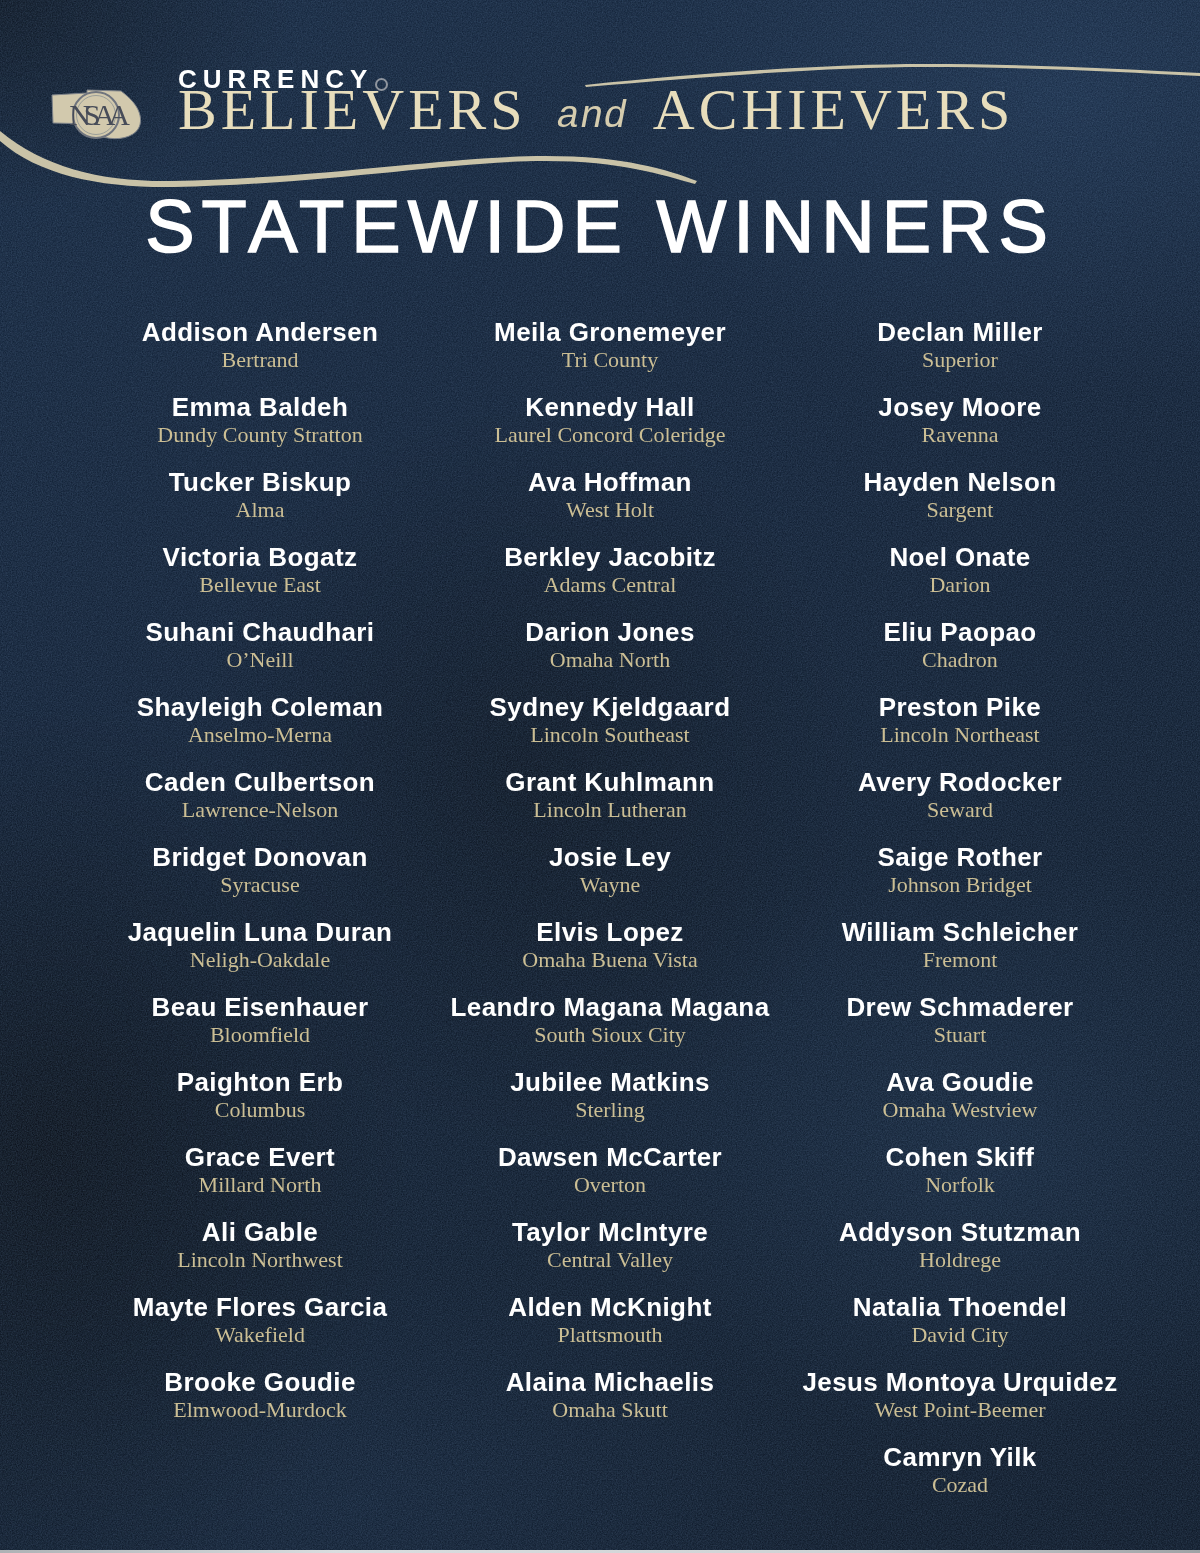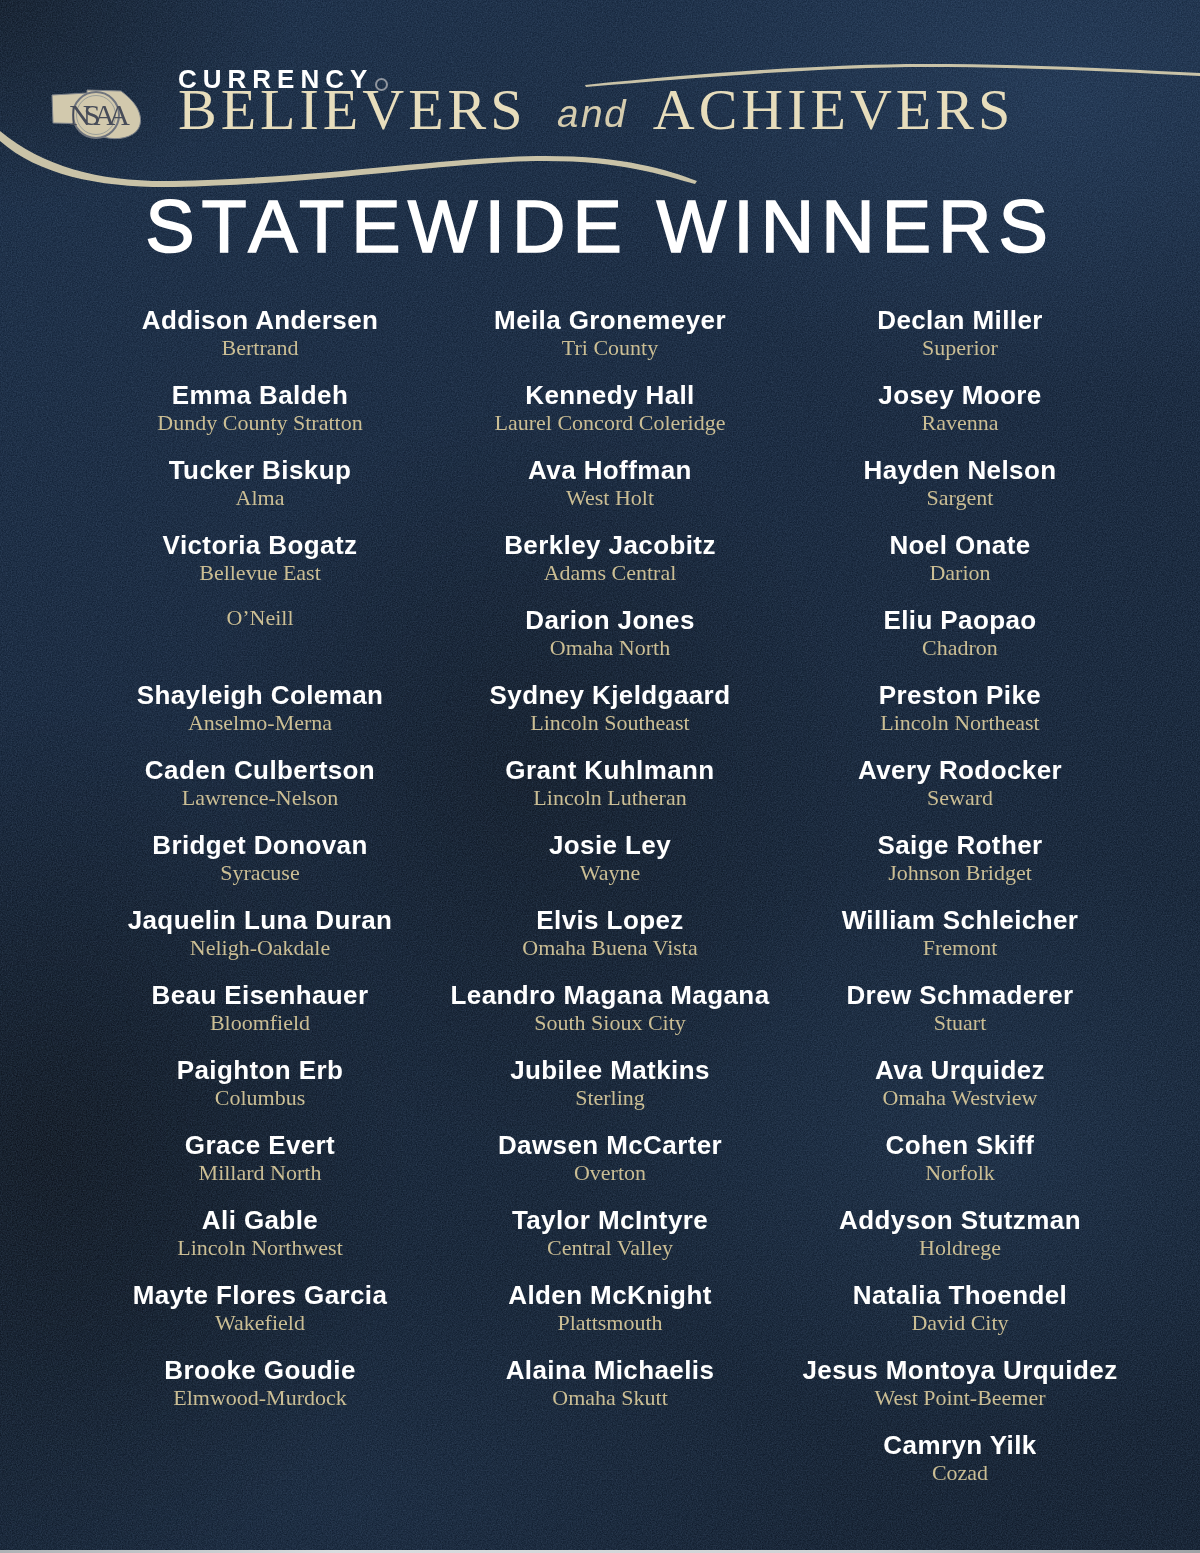--- a/index.html
+++ b/index.html
@@ -53,21 +53,21 @@
     margin:0;text-align:center;
     color:#ffffff;font-size:74px;font-weight:normal;letter-spacing:7px;line-height:1;
     -webkit-text-stroke:1.5px #ffffff;
   }
 
   
   .winners{
     position:absolute;left:85px;top:305px;width:1050px;
     display:flex;
   }
-  .winners-col{width:350px;flex:0 0 350px;}
+  .winners-col{width:350px;flex:0 0 350px;margin-top:12px;}
   .entry{text-align:center;margin-bottom:19px;height:56px;}
   .w-name{
     color:#ffffff;font-size:26px;font-weight:bold;line-height:30px;letter-spacing:.4px;
     white-space:nowrap;
   }
   .w-school{
     font-family:"Liberation Serif", serif;
     color:#cbbe94;font-size:22px;line-height:26px;
     white-space:nowrap;
   }
@@ -136,20 +136,21 @@
         </div>
         <div class="entry">
           <div class="w-name">Tucker Biskup</div>
           <div class="w-school">Alma</div>
         </div>
         <div class="entry">
           <div class="w-name">Victoria Bogatz</div>
           <div class="w-school">Bellevue East</div>
         </div>
         <div class="entry">
+          <div class="w-name">Suhani Chaudhari</div>
           <div class="w-school">O’Neill</div>
         </div>
         <div class="entry">
           <div class="w-name">Shayleigh Coleman</div>
           <div class="w-school">Anselmo-Merna</div>
         </div>
         <div class="entry">
           <div class="w-name">Caden Culbertson</div>
           <div class="w-school">Lawrence-Nelson</div>
         </div>
@@ -283,21 +284,21 @@
         </div>
         <div class="entry">
           <div class="w-name">William Schleicher</div>
           <div class="w-school">Fremont</div>
         </div>
         <div class="entry">
           <div class="w-name">Drew Schmaderer</div>
           <div class="w-school">Stuart</div>
         </div>
         <div class="entry">
-          <div class="w-name">Ava Urquidez</div>
+          <div class="w-name">Ava Goudie</div>
           <div class="w-school">Omaha Westview</div>
         </div>
         <div class="entry">
           <div class="w-name">Cohen Skiff</div>
           <div class="w-school">Norfolk</div>
         </div>
         <div class="entry">
           <div class="w-name">Addyson Stutzman</div>
           <div class="w-school">Holdrege</div>
         </div>

